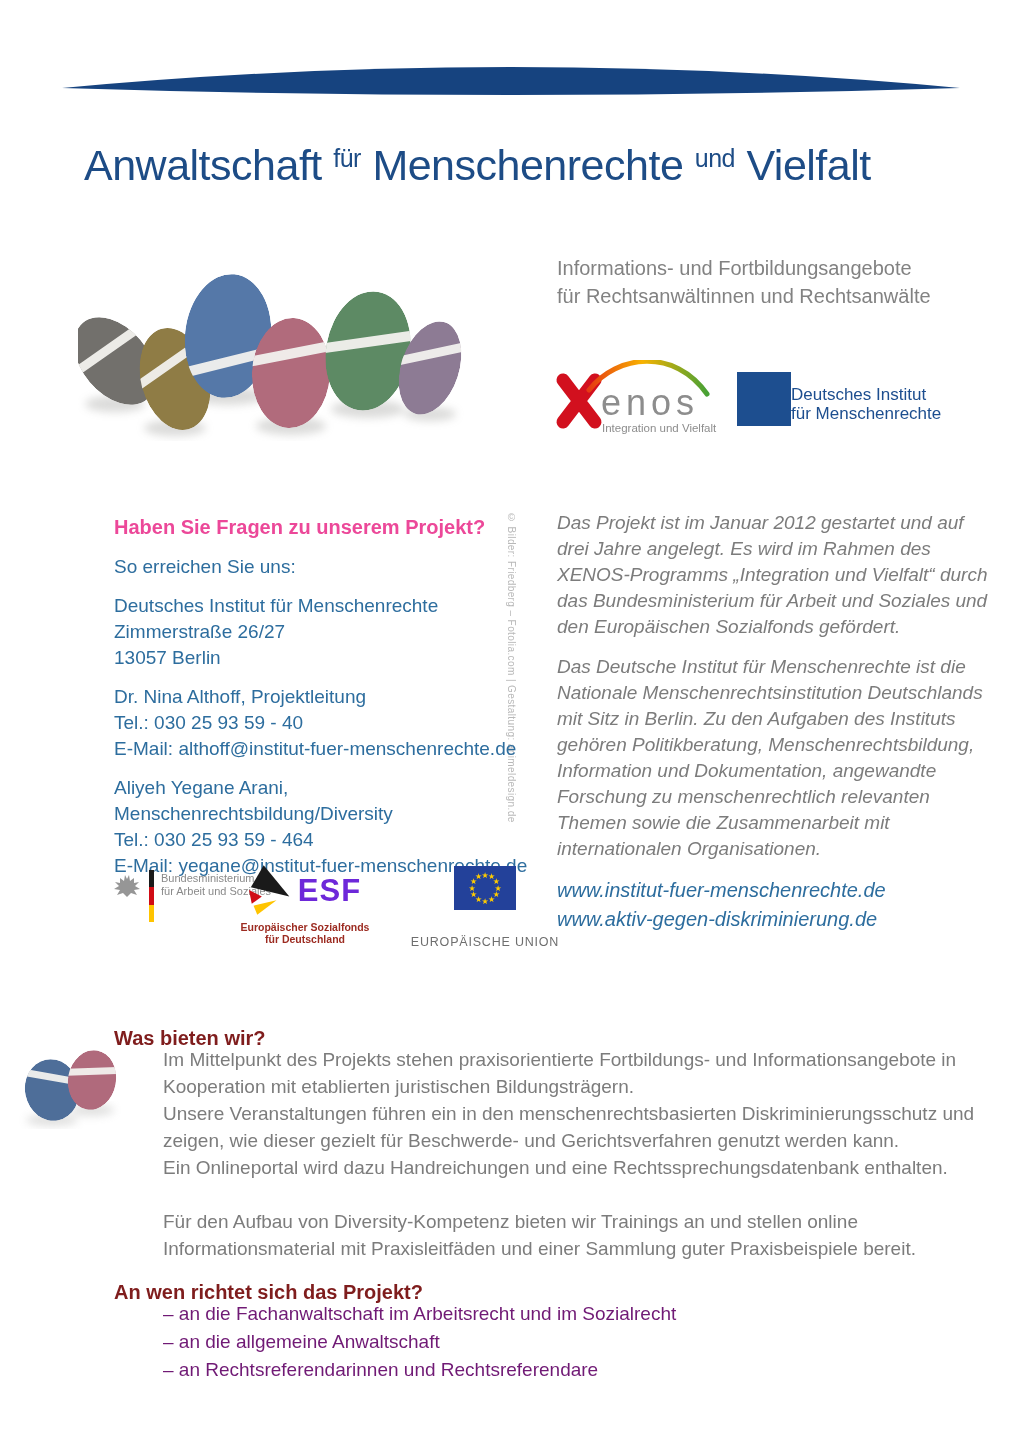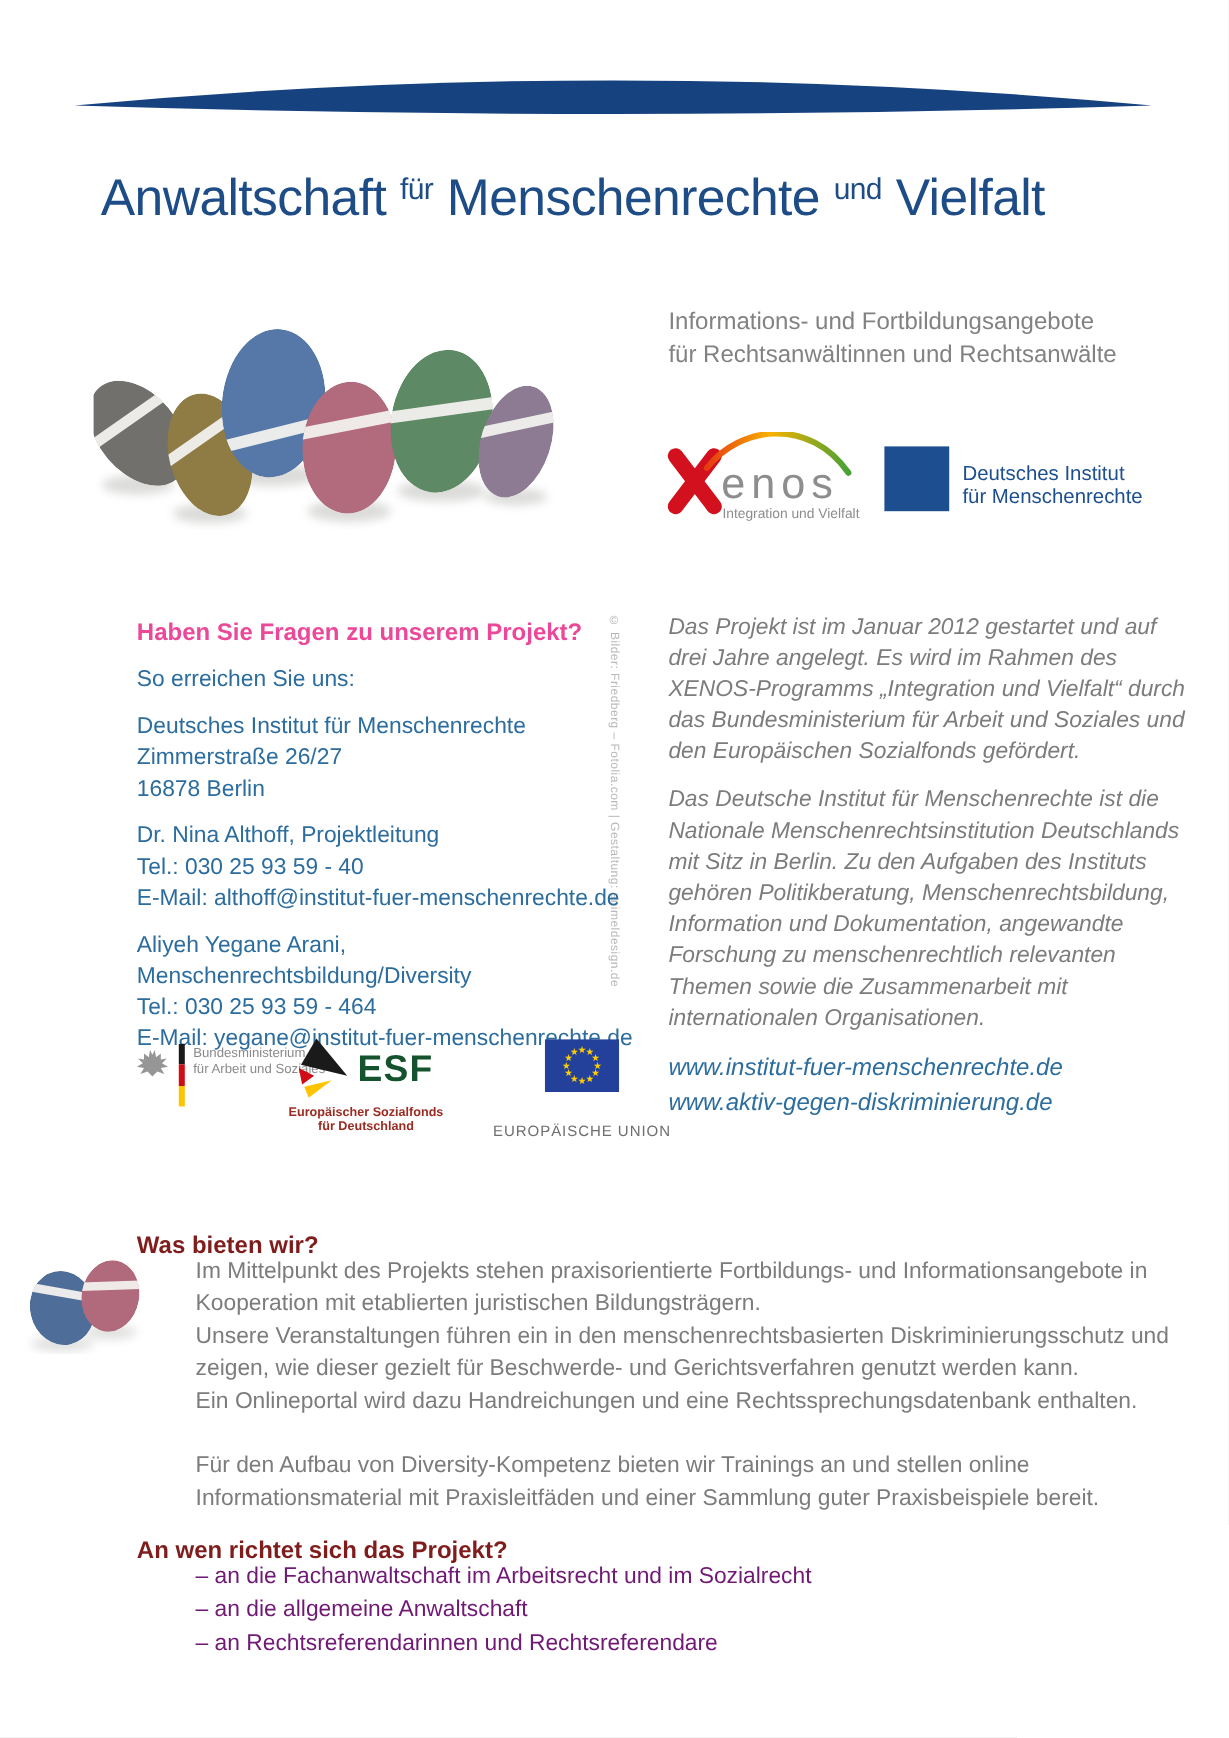--- a/index.html
+++ b/index.html
@@ -17,21 +17,21 @@
     font-size:43px;font-weight:400;color:#1d4c86;line-height:1.15;
     letter-spacing:-0.5px;white-space:nowrap;
   }
   .title .small{font-size:25px;position:relative;top:-13px;font-weight:400;}
 
   
   .intro{left:557px;top:254px;font-size:20px;line-height:28px;color:#828282;}
 
   
   .xenos{left:553px;top:360px;}
-  .dimr{left:737px;top:372px;display:flex;gap:11px;}
+  .dimr{left:737px;top:372px;display:flex;}
   .dimr-square{width:54px;height:54px;background:#1d4e8f;}
   .dimr-text{margin-top:13px;font-size:17px;line-height:19px;color:#1d4e8f;font-weight:500;}
 
   
   .credit{
     left:506px;top:512px;height:360px;
     writing-mode:vertical-rl;font-size:10px;color:#b8b8b8;letter-spacing:0.4px;
   }
 
   
@@ -50,21 +50,21 @@
   .partners{left:112px;top:864px;width:430px;height:80px;}
   .bmas{left:0;top:6px;display:flex;gap:7px;align-items:flex-start;}
   .bmas-stripe{width:5px;height:52px;display:flex;flex-direction:column;}
   .bmas-stripe i{display:block;width:5px;flex:1;}
   .bmas-black{background:#1a1a1a;}
   .bmas-red{background:#d00c15;}
   .bmas-gold{background:#ffc400;}
   .bmas-text{font-size:11px;line-height:13px;color:#8a8a8a;margin-top:2px;}
   .esf{left:128px;top:0;width:130px;text-align:center;}
   .esf-top{display:flex;align-items:center;justify-content:center;gap:5px;}
-  .esf-acronym{font-size:31px;font-weight:700;color:#14532d;letter-spacing:1px;}
+  .esf-acronym{font-size:31px;font-weight:700;color:#6d28d9;letter-spacing:1px;}
   .esf-caption{font-size:10.5px;line-height:12px;font-weight:700;color:#9c2b21;margin-top:3px;}
   .eu{left:298px;top:2px;width:150px;text-align:center;}
   .eu-caption{font-size:12.5px;color:#6e6e6e;letter-spacing:0.8px;margin-top:21px;}
 
   
   .section-h{font-size:20px;font-weight:700;color:#7f1d1d;line-height:26px;}
   .offer-h{left:114px;top:1008px;}
   .stones-small{left:12px;top:1032px;}
   .offer-text{left:163px;top:1046px;width:824px;}
   .offer-text p{margin:0;font-size:19px;line-height:27px;color:#7c7c7c;}
@@ -172,21 +172,21 @@
   </div>
 
   <div class="abs credit">© Bilder: Friedberg – Fotolia.com | Gestaltung: animeldesign.de</div>
 
   <div class="abs contact">
     <h2>Haben Sie Fragen zu unserem Projekt?</h2>
     <p class="sub">So erreichen Sie uns:</p>
     <div class="cgroup">
       <p>Deutsches Institut für Menschenrechte</p>
       <p>Zimmerstraße 26/27</p>
-      <p>16878 Berlin</p>
+      <p>13057 Berlin</p>
     </div>
     <div class="cgroup">
       <p>Dr. Nina Althoff, Projektleitung</p>
       <p>Tel.: 030 25 93 59 - 40</p>
       <p>E-Mail: althoff@institut-fuer-menschenrechte.de</p>
     </div>
     <div class="cgroup">
       <p>Aliyeh Yegane Arani, Menschenrechtsbildung/Diversity</p>
       <p>Tel.: 030 25 93 59 - 464</p>
       <p>E-Mail: yegane@institut-fuer-menschenrechte.de</p>

